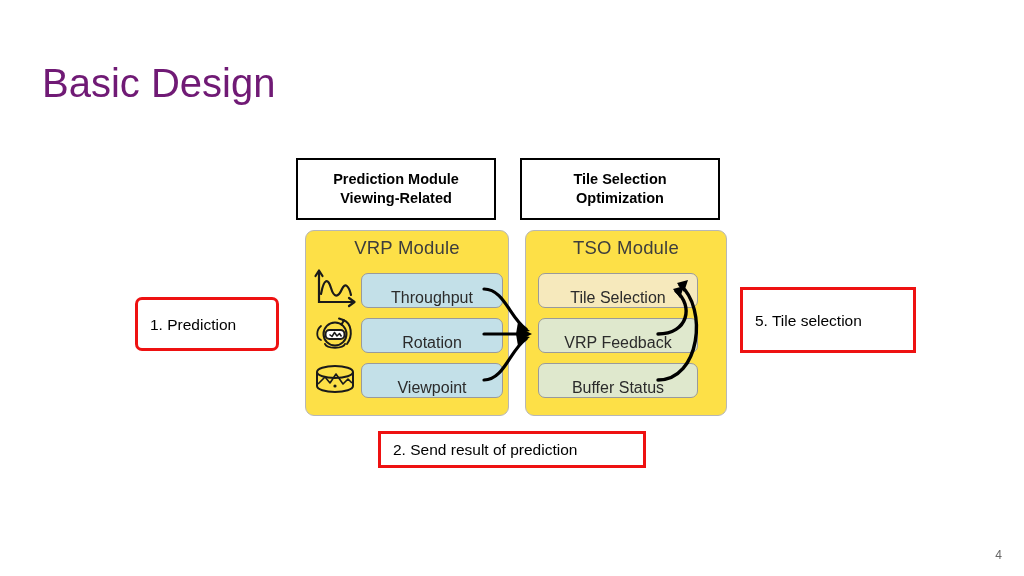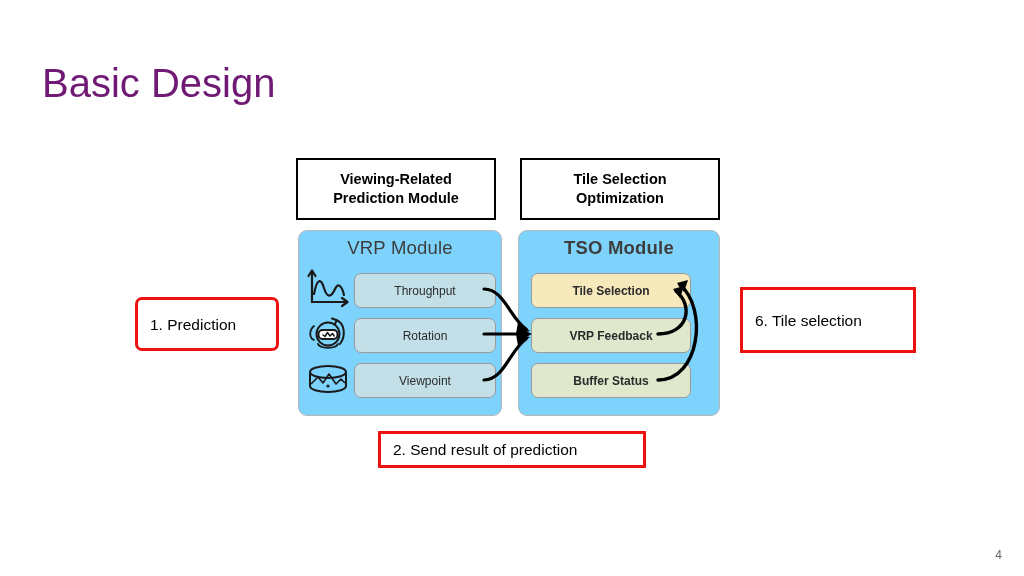--- a/index.html
+++ b/index.html
@@ -68,49 +68,50 @@
     color: #000000;
   }
   .cap-left  { left: 0px;   top: 0px; width: 200px; height: 62px; }
   .cap-right { left: 224px; top: 0px; width: 200px; height: 62px; }
 
   
   .module {
     position: absolute;
     top: 72px;
     height: 186px;
-    background: #7dd3fc;
+    background: #fde047;
     border: 1.6px solid #b7b7b7;
     border-radius: 9px;
     box-sizing: border-box;
+    margin-left: 7px;
   }
   .module-left  { left: 2px;   width: 204px; }
-  .module-right { left: 222px; width: 202px; font-weight: bold; }
+  .module-right { left: 222px; width: 202px; }
 
   .module-title {
     position: absolute;
     top: 6px;
     left: 0;
     right: 0;
     text-align: center;
     font-size: 18.5px;
     color: #3d3d3d;
     letter-spacing: 0.2px;
   }
 
   
   .chip {
     position: absolute;
     box-sizing: border-box;
     border-radius: 7px;
     border: 1.4px solid #9a9a9a;
     display: flex;
-    align-items: center;
+    align-items: flex-end;
     justify-content: center;
-    font-size: 12px;
+    font-size: 16px;
     color: #2b2b2b;
     white-space: nowrap;
   }
   
   .chip-l { left: 55px; width: 142px; height: 35px; background: #c3e0e8; }
   .chip-l1 { top: 42px; }
   .chip-l2 { top: 87px; }
   .chip-l3 { top: 132px; }
 
   
@@ -161,22 +162,22 @@
 <body>
 
 <div class="slide">
 
   <div class="slide-title">Basic Design</div>
 
   <div class="figure">
 
     <div class="cap-box cap-left">
       <div>
+        <div>Prediction Module</div>
         <div>Viewing-Related</div>
-        <div>Prediction Module</div>
       </div>
     </div>
 
     <div class="cap-box cap-right">
       <div>
         <div>Tile Selection</div>
         <div>Optimization</div>
       </div>
     </div>
 
@@ -264,19 +265,19 @@
   <div class="callout callout-1">
     <span>1. Prediction</span>
   </div>
 
   <div class="callout callout-2">
     <span>2. Send result of prediction</span>
   </div>
 
   <div class="callout callout-3">
     <span>
-      <span style="display:block">6. Tile selection</span>
+      <span style="display:block">5. Tile selection</span>
     </span>
   </div>
 
   <div class="page-number">4</div>
 
 </div>
 
 </body></html>

